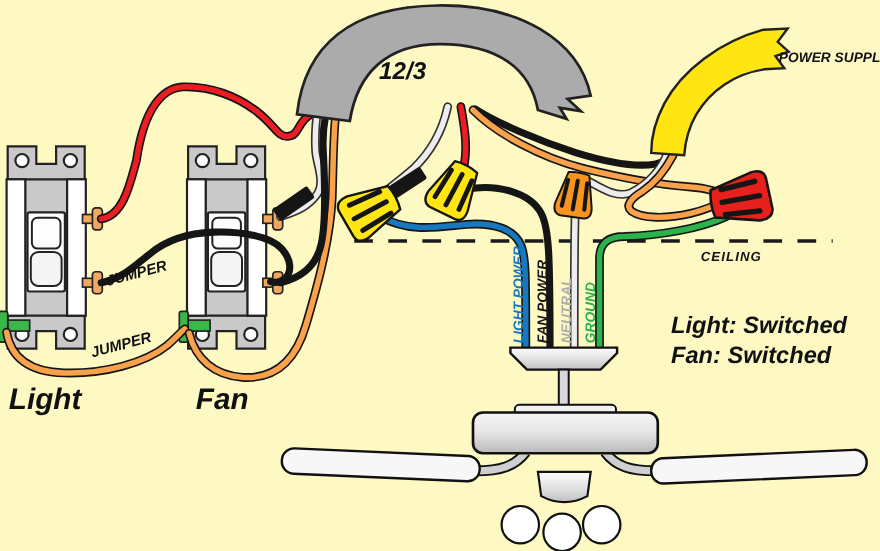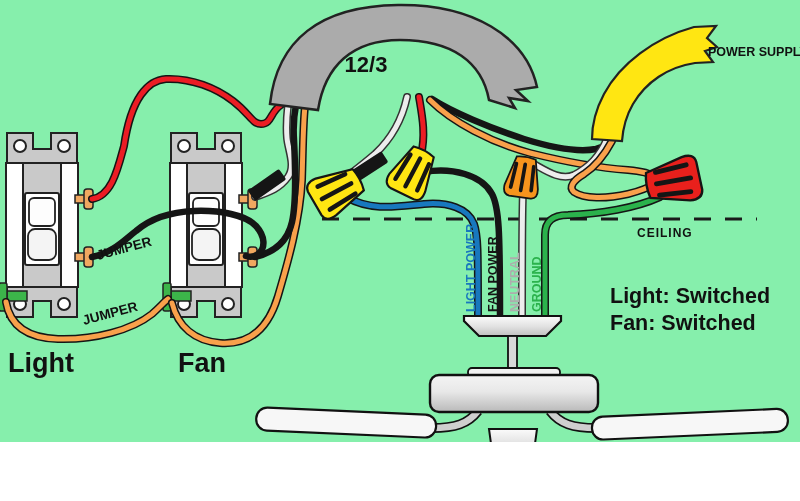--- a/index.html
+++ b/index.html
@@ -1,17 +1,17 @@
 <!DOCTYPE html>
 <html><head>
 <meta charset="utf-8">
 <style>
   html,body{margin:0;padding:0;background:#ffffff;}
-  .stage{position:relative;width:800px;height:442px;background:#86efac;overflow:hidden;
-         font-family:"Liberation Sans",sans-serif;}
+  .stage{position:relative;width:800px;height:501px;background:#fef9c3;overflow:hidden;
+         font-family:"Liberation Sans",sans-serif;font-style:italic;}
   svg text{font-family:"Liberation Sans",sans-serif;font-weight:bold;}
 </style>
 </head>
 <body>
 
 <div class="stage">
 <svg width="800" height="501" viewBox="0 0 800 501">
   <defs>
     <linearGradient id="metalV" x1="0" y1="0" x2="0" y2="1">
       <stop offset="0" stop-color="#fbfbfb"></stop>

